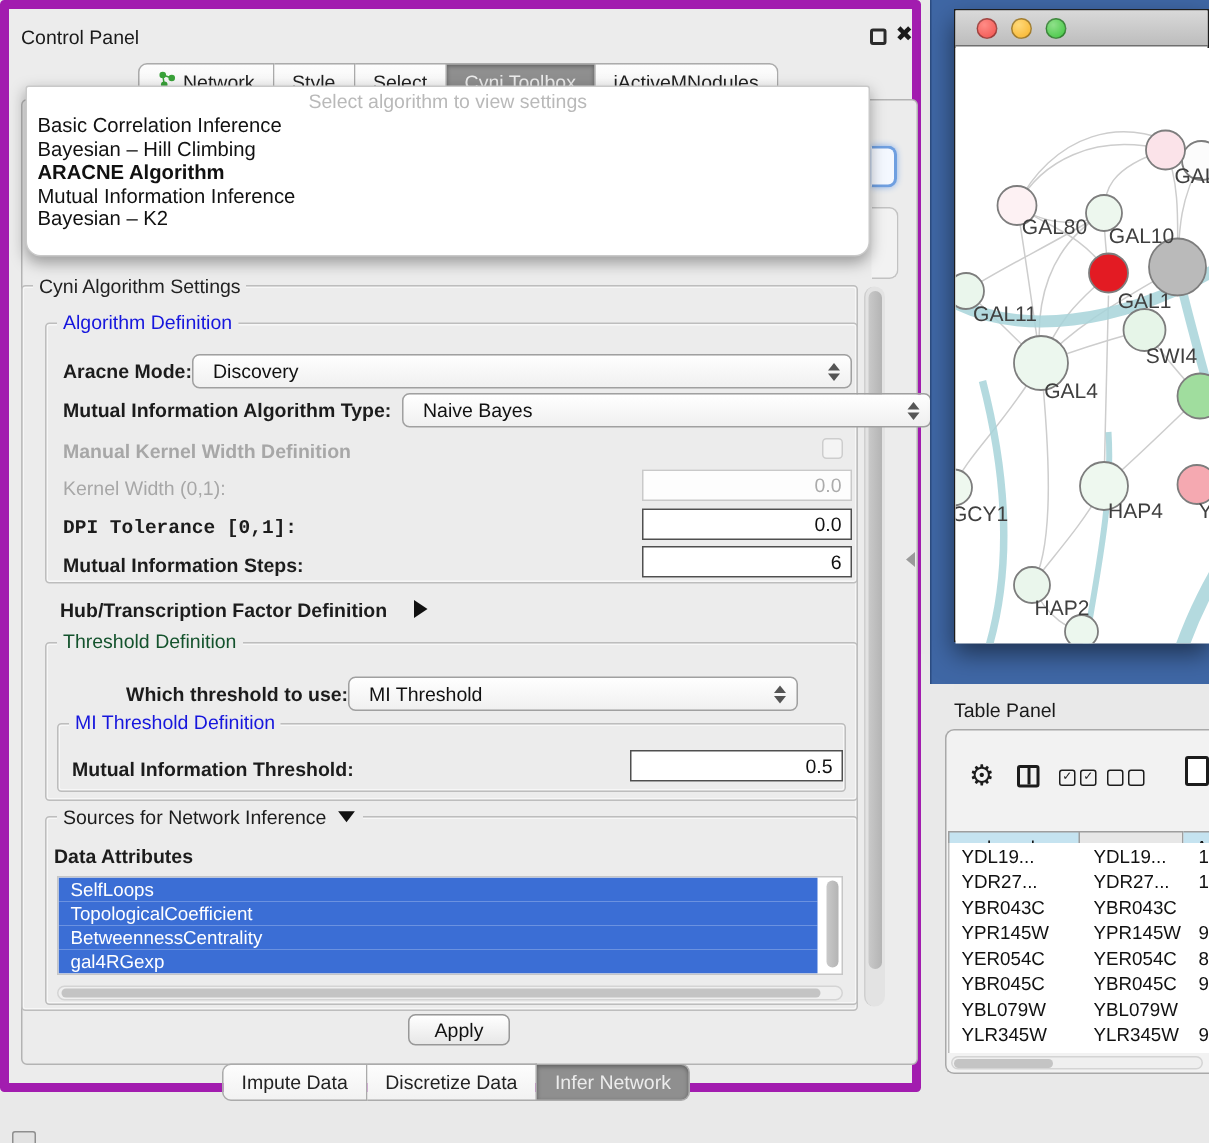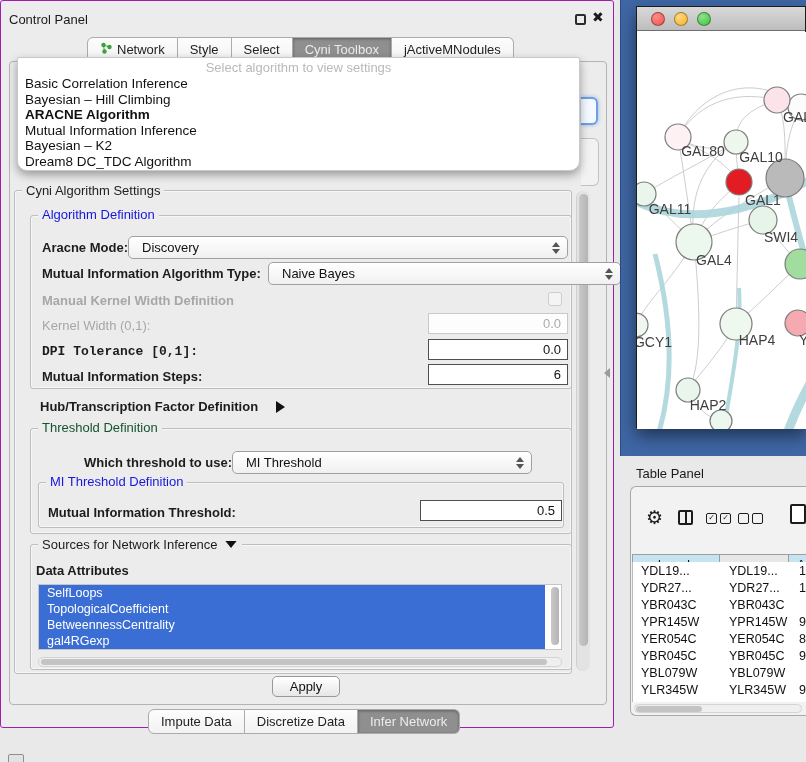--- a/index.html
+++ b/index.html
@@ -5,21 +5,21 @@
   html,body{margin:0;padding:0;}
   body{width:806px;height:762px;position:relative;background:#e9e9e9;
        font-family:"Liberation Sans","DejaVu Sans",sans-serif;overflow:hidden;
        -webkit-font-smoothing:antialiased;}
   .abs{position:absolute;box-sizing:border-box;}
   .lbl{font-size:13px;color:#1c1c1c;}
   .b{font-weight:bold;}
   .dis{color:#a7a7a7;}
   
   #cp-window{left:0;top:4;width:614px;height:728px;background:#ececec;
-             border:1px solid #a21caf;border-radius:3px;}
+             border:6px solid #a21caf;border-radius:3px;}
   #cp-title{left:8px;top:11px;font-size:13px;color:#1a1a1a;}
   #cp-float{left:574px;top:13px;width:11px;height:11px;border:2px solid #2b2b2b;border-radius:2px;}
   #cp-close{left:591px;top:8px;font-size:14px;font-weight:bold;color:#1a1a1a;}
   
   .tabrow{top:36px;height:23px;display:flex;}
   #top-tabs{left:86px;}
   .tab{height:23px;display:flex;align-items:center;justify-content:center;gap:5px;
        background:linear-gradient(#fdfdfd,#f2f2f2);border:1px solid #ababab;border-left:none;
        font-size:13px;color:#222;padding:0 12px;}
   .tab:first-child{border-left:1px solid #ababab;border-radius:6px 0 0 6px;}
@@ -151,21 +151,20 @@
 <div class="abs" id="frag-panel"></div>
 
 <div class="abs" id="algo-popup">
   <div class="dd-ph">Select algorithm to view settings</div>
   <div>
       <div class="dd-item">Basic Correlation Inference</div>
       <div class="dd-item">Bayesian – Hill Climbing</div>
       <div class="dd-item dd-bold">ARACNE Algorithm</div>
       <div class="dd-item">Mutual Information Inference</div>
       <div class="dd-item">Bayesian – K2</div>
-      <div class="dd-item">Dream8 DC_TDC Algorithm</div>
     </div>
 </div>
 
 <div class="abs group" style="left:14px;top:190px;width:558px;height:484px;"></div>
 <div class="abs gtitle" style="left:22px;top:184px;color:#222;">Cyni Algorithm Settings</div>
 
 <div class="abs sb-v" style="left:576px;top:191px;width:14px;height:480px;">
   <div class="thumb" style="top:3px;height:452px;"></div>
 </div>
 

